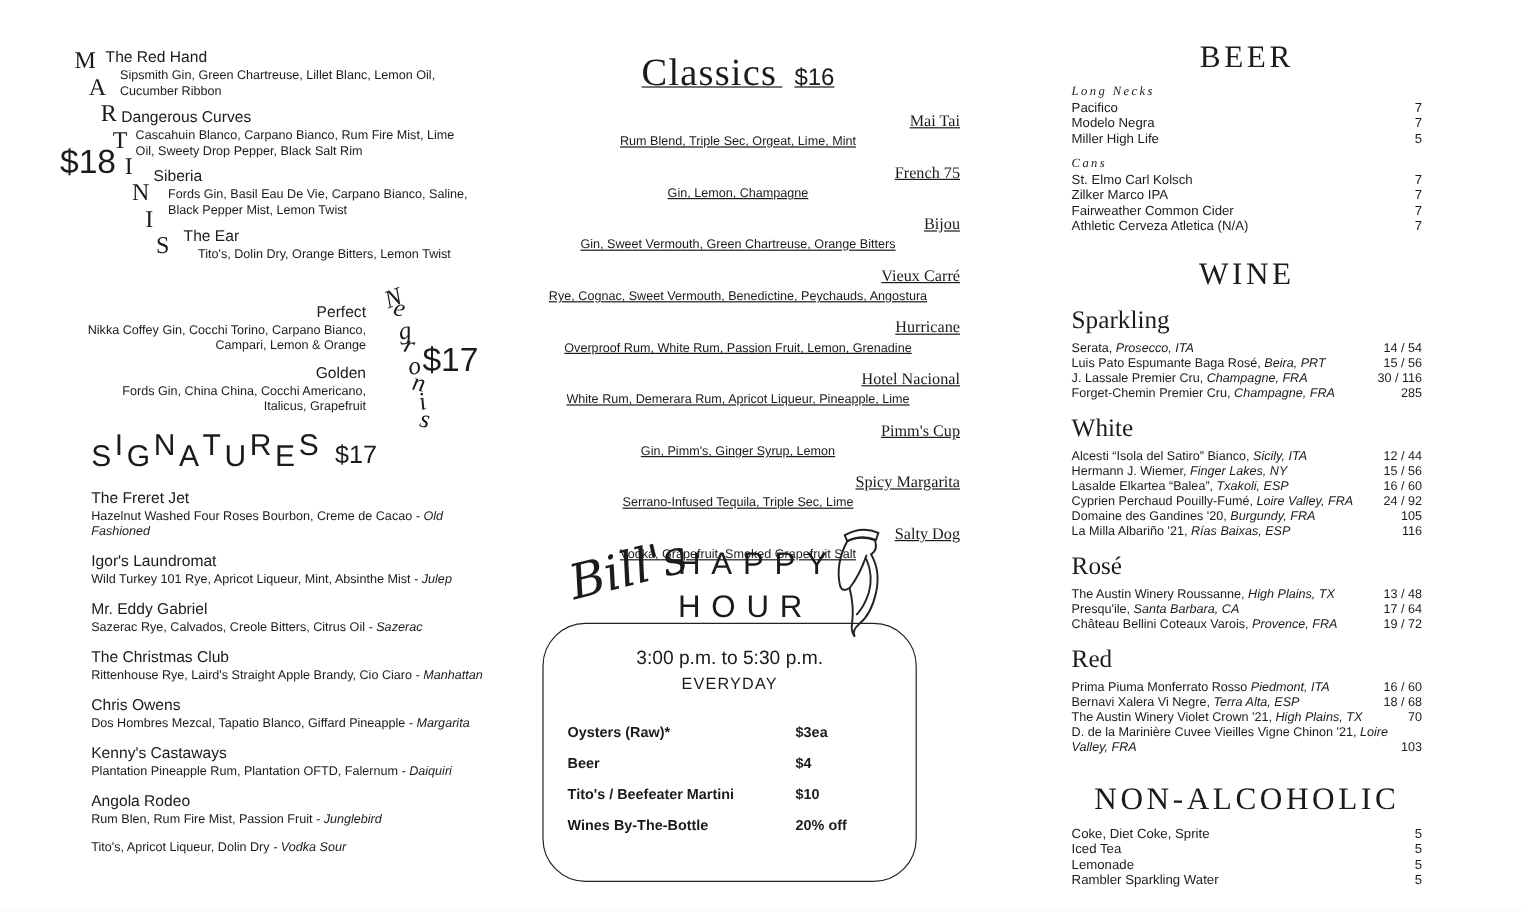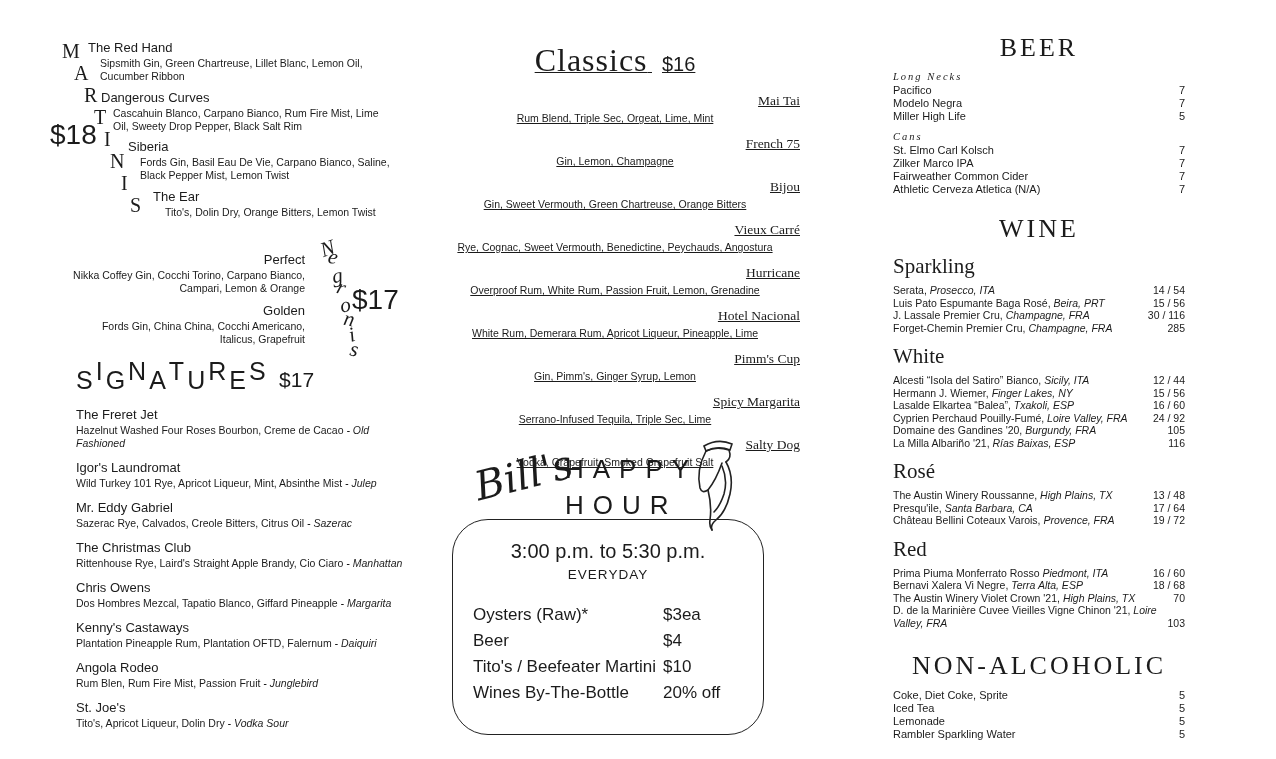--- a/index.html
+++ b/index.html
@@ -55,24 +55,24 @@
   .classics-title { font-family:"Liberation Serif","DejaVu Serif",serif; font-size:32px; letter-spacing:1px; }
   .classics-price { font-size:20px; margin-left:10px; }
   .classic-item { margin-bottom:11px; }
   .classic-item .c-name { font-size:13.5px; font-family:"Liberation Serif","DejaVu Serif",serif; margin-bottom:3px;text-align:right; }
   .classic-item .c-desc { padding-left:0; }
 
   .hh-logo { position:absolute; left:474px; top:452px; font-family:"DejaVu Serif","Liberation Serif",serif; font-style:italic; font-size:40px; transform:rotate(-14deg); }
   .hh-title { position:absolute; left:565px; top:451px; font-size:26px; letter-spacing:9px; line-height:36px; }
   .pelican { position:absolute; left:682px; top:436px; }
   .hh-box { position:absolute; left:452px; top:519px; width:312px; height:216px; border:1.5px solid #222; border-radius:36px; padding:20px 14px 0 14px; }
-  .hh-time { text-align:center; font-size:20px; }
+  .hh-time { text-align:center; font-size:16px; }
   .hh-freq { text-align:center; font-size:13.5px; letter-spacing:1px; margin-top:4px; }
   .hh-items { margin-top:20px; padding-left:6px; }
-  .hh-row { display:flex; font-size:17px; line-height:26px; }
+  .hh-row { display:flex; font-size:12px; line-height:26px;font-weight:bold; }
   .hh-name { flex:1; }
   .hh-price { width:86px; }
 
   
   .right-col { position:absolute; left:893px; top:33px; width:292px; }
   .big-head { font-family:"Liberation Serif","DejaVu Serif",serif; font-size:26px; font-weight:normal; letter-spacing:3px; text-align:center; margin:0 0 8px 0; }
   .group-label { font-family:"Liberation Serif","DejaVu Serif",serif; font-style:italic; font-size:10.5px; letter-spacing:2px; margin:8px 0 2px 0; }
   .row { display:flex; justify-content:space-between; align-items:flex-start; font-size:11px; line-height:13px; }
   .rprice { margin-left:8px; white-space:nowrap; }
   .wine-head { margin-top:18px; }
@@ -163,21 +163,20 @@
     </div>
     <div class="sig-item">
       <div class="c-name">Kenny's Castaways</div>
       <div class="c-desc"><span>Plantation Pineapple Rum, Plantation OFTD, Falernum</span><span class="c-style">Daiquiri</span></div>
     </div>
     <div class="sig-item">
       <div class="c-name">Angola Rodeo</div>
       <div class="c-desc"><span>Rum Blen, Rum Fire Mist, Passion Fruit</span><span class="c-style">Junglebird</span></div>
     </div>
     <div class="sig-item">
-      <div class="c-name">St. Joe's</div>
       <div class="c-desc"><span>Tito's, Apricot Liqueur, Dolin Dry</span><span class="c-style">Vodka Sour</span></div>
     </div>
   </div>
 
   <div class="classics">
     <div class="classics-header">
       <span class="classics-title">Classics</span>
       <span class="classics-price">$16</span>
     </div>
     <div class="classic-item">

